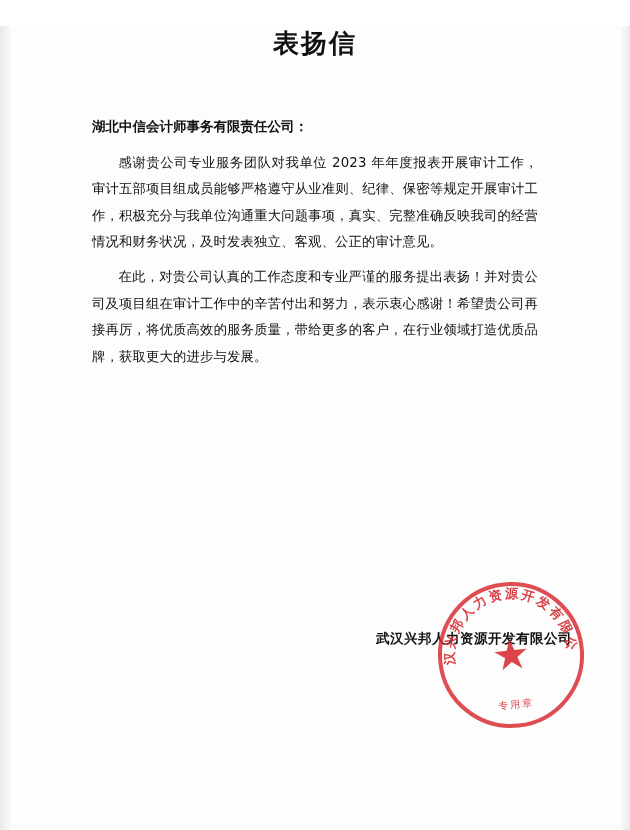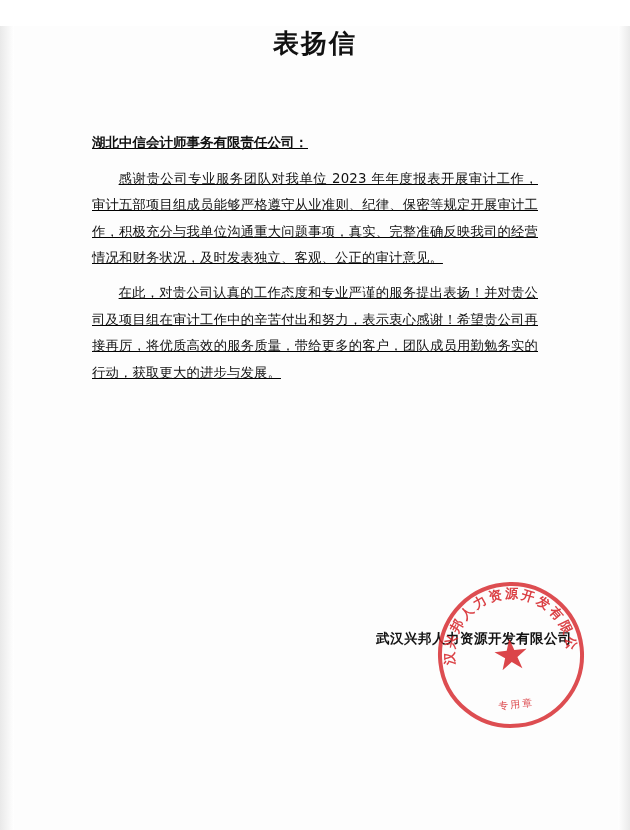--- a/index.html
+++ b/index.html
@@ -26,23 +26,22 @@
     font-weight: 700;
     letter-spacing: 2px;
     color: #111;
     margin-top: 26px;
     margin-bottom: 16px;
     font-family: "DejaVu Serif", "Liberation Serif", serif;
   }
   .body-area {
     position: absolute;
     left: 92px;
-    top: 104px;
+    top: 88px;
     width: 446px;
-    text-decoration: underline;
   }
   .salutation {
     font-size: 13.5px;
     color: #111;
     line-height: 1.9;
     font-weight: 600;
     margin-bottom: 10px;
   }
   .para {
     font-size: 13.3px;
@@ -147,21 +146,21 @@
 <div class="page">
 
   <div class="scan-edge-left"></div>
   <div class="scan-edge-right"></div>
 
   <div class="doc-title">表扬信</div>
 
   <div class="body-area">
     <div class="salutation">湖北中信会计师事务有限责任公司：</div>
     <p class="para">感谢贵公司专业服务团队对我单位 2023 年年度报表开展审计工作，审计五部项目组成员能够严格遵守从业准则、纪律、保密等规定开展审计工作，积极充分与我单位沟通重大问题事项，真实、完整准确反映我司的经营情况和财务状况，及时发表独立、客观、公正的审计意见。</p>
-    <p class="para">在此，对贵公司认真的工作态度和专业严谨的服务提出表扬！并对贵公司及项目组在审计工作中的辛苦付出和努力，表示衷心感谢！希望贵公司再接再厉，将优质高效的服务质量，带给更多的客户，团队成员用勤勉务实的行动，获取更大的进步与发展。</p>
+    <p class="para">在此，对贵公司认真的工作态度和专业严谨的服务提出表扬！并对贵公司及项目组在审计工作中的辛苦付出和努力，表示衷心感谢！希望贵公司再接再厉，将优质高效的服务质量，带给更多的客户，在行业领域打造优质品牌，获取更大的进步与发展。</p>
   </div>
 
   <div class="signature-block">
     <div class="sig-company">武汉兴邦人力资源开发有限公司</div>
   </div>
 
   <div class="seal">
     <div class="seal-inner">
       <div class="seal-ring"></div>
       <svg viewBox="0 0 146 146" width="146" height="146">

